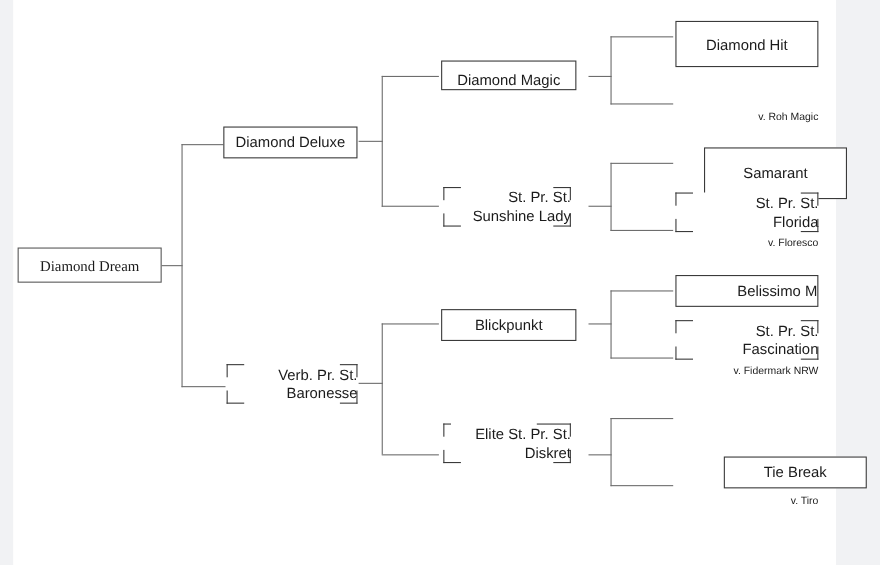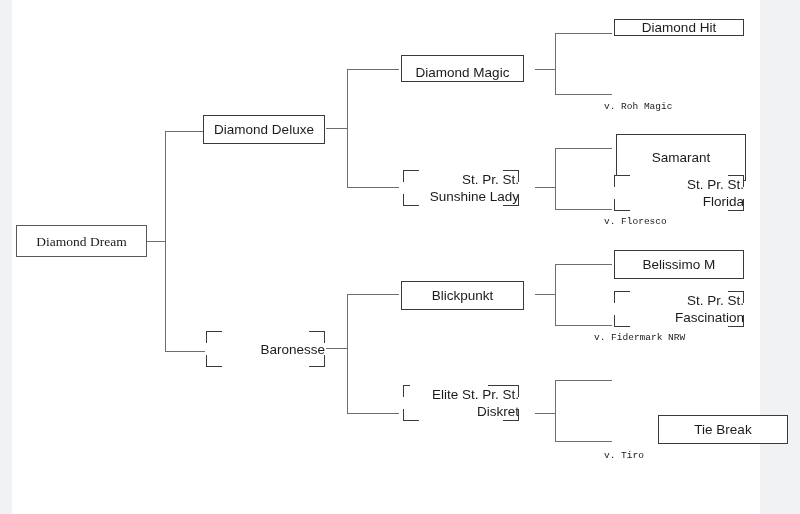--- a/index.html
+++ b/index.html
@@ -97,23 +97,22 @@
   .node.gen3 .line,
   .node.gen4 .line {
     font-size: 13.5px;
   }
 
   
   .annotation {
     position: absolute;
     font-size: 9.5px;
     color: #1b1b1b;
-    text-align: left;
+    text-align: right;
     white-space: nowrap;
-    font-family: Liberation Mono, monospace;
   }
 
   
   .conn {
     position: absolute;
     background: #6d6d6d;
   }
   .conn.h { height: 1.3px; }
   .conn.v { width: 1.3px; }
 </style>
@@ -163,20 +162,21 @@
 
   <div class="node gen2 framed" style="left:191px; top:115px; width:122px; height:29px;">
     <div class="line">Diamond Deluxe</div>
   </div>
 
   <div class="node gen2 bracket" style="left:194px; top:331px; width:119px; height:36px;">
     <span class="corner tl"></span>
     <span class="corner tr"></span>
     <span class="corner bl"></span>
     <span class="corner br"></span>
+    <div class="line">Verb. Pr. St.</div>
     <div class="line">Baronesse</div>
   </div>
 
   <div class="node gen3 framed" style="left:389px; top:55px; width:123px; height:27px;justify-content:flex-end;">
     <div class="line">Diamond Magic</div>
   </div>
 
   <div class="node gen3 bracket" style="left:391px; top:170px; width:116px; height:36px;">
     <span class="corner tl"></span>
     <span class="corner tr"></span>
@@ -192,43 +192,43 @@
 
   <div class="node gen3 bracket wide" style="left:391px; top:385px; width:116px; height:36px;">
     <span class="corner tl"></span>
     <span class="corner tr"></span>
     <span class="corner bl"></span>
     <span class="corner br"></span>
     <div class="line">Elite St. Pr. St.</div>
     <div class="line">Diskret</div>
   </div>
 
-  <div class="node gen4 framed" style="left:602px; top:19px; width:130px; height:17px;">
+  <div class="node gen4 framed" style="left:602px; top:19px; width:130px; height:42px;">
     <div class="line">Diamond Hit</div>
   </div>
 
 
   <div class="annotation" style="left:592px; top:101px; width:140px;">v. Roh Magic</div>
 
-  <div class="node gen4 framed" style="left:604px; top:134px; width:130px; height:47px;">
+  <div class="node gen4 framed" style="left:628px; top:134px; width:130px; height:47px;">
     <div class="line">Samarant</div>
   </div>
 
   <div class="node gen4 bracket" style="left:602px; top:175px; width:130px; height:36px;">
     <span class="corner tl"></span>
     <span class="corner tr"></span>
     <span class="corner bl"></span>
     <span class="corner br"></span>
     <div class="line">St. Pr. St.</div>
     <div class="line">Florida</div>
   </div>
 
   <div class="annotation" style="left:592px; top:216px; width:140px;">v. Floresco</div>
 
-  <div class="node gen4 framed" style="left:602px; top:250px; width:130px; height:29px;">
+  <div class="node gen4 framed" style="left:602px; top:250px; width:130px; height:29px;align-items:flex-end;">
     <div class="line">Belissimo M</div>
   </div>
 
   <div class="node gen4 bracket" style="left:602px; top:291px; width:130px; height:36px;">
     <span class="corner tl"></span>
     <span class="corner tr"></span>
     <span class="corner bl"></span>
     <span class="corner br"></span>
     <div class="line">St. Pr. St.</div>
     <div class="line">Fascination</div>

